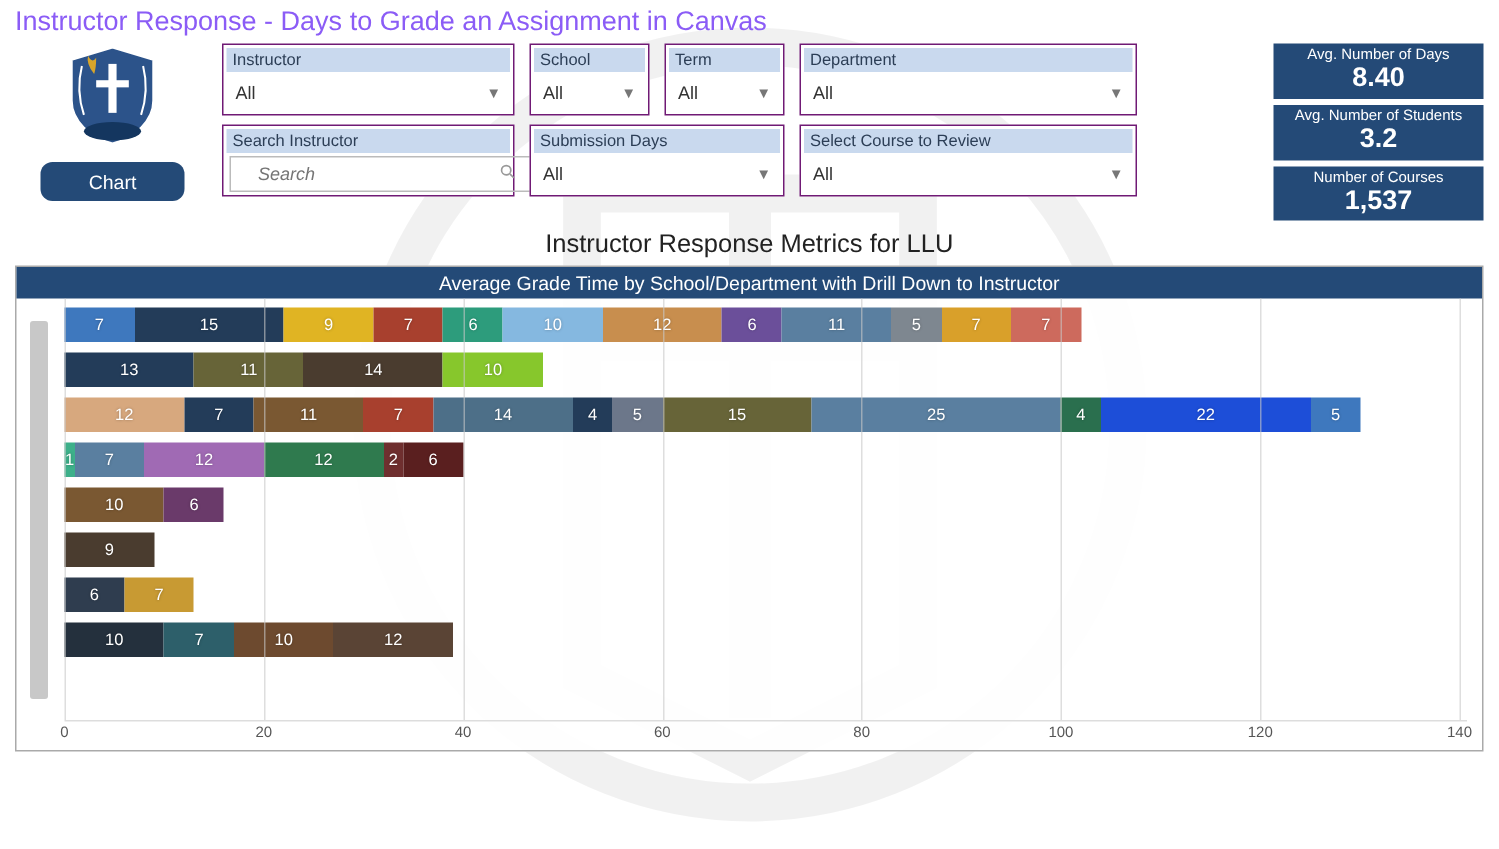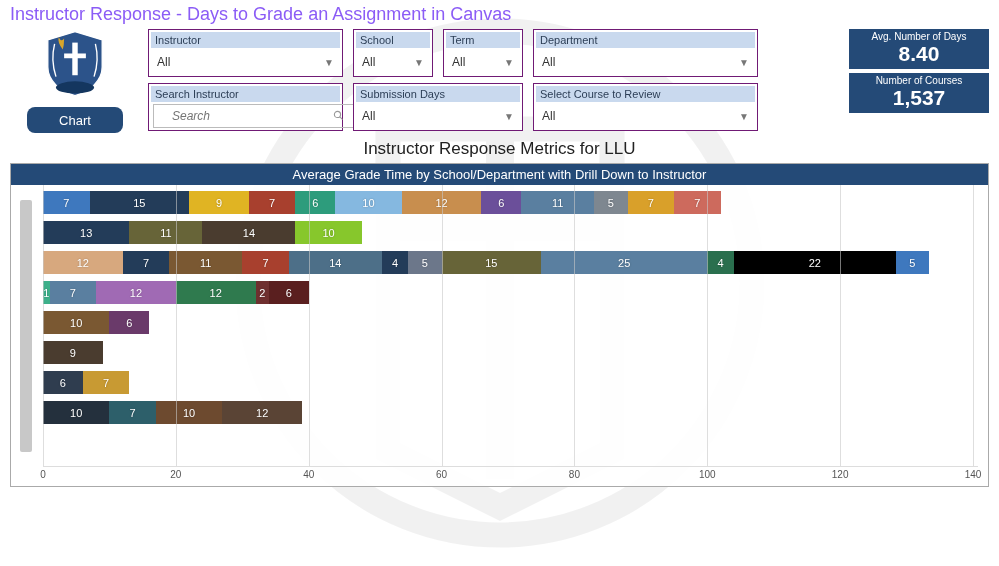--- a/index.html
+++ b/index.html
@@ -122,21 +122,21 @@
       flex-direction: column;
       gap: 4px;
     }
     .stat {
       background: #244a77;
       color: #fff;
       text-align: center;
       padding: 2px 4px 4px 4px;
     }
     .stat .s-label { font-size: 10px; font-weight: 400; }
-    .stat .s-val   { font-size: 21px; font-weight: 600; line-height: 1.1; }
+    .stat .s-val   { font-size: 18px; font-weight: 600; line-height: 1.1; }
     .stat.small .s-val { font-size: 18px; }
 
     .section-title {
       text-align: center;
       font-size: 17px;
       color: #222;
       margin: 6px 0 4px 0;
       font-weight: 400;
     }
 
@@ -307,20 +307,24 @@
               <span class="chev">▼</span>
             </div>
         </div>
       </div>
     </div>
 
     <div class="stat-cards">
       <div class="stat">
         <div class="s-label">Avg. Number of Days</div>
         <div class="s-val">8.40</div>
+      </div>
+      <div class="stat small">
+        <div class="s-label">Avg. Number of Students</div>
+        <div class="s-val">3.2</div>
       </div>
       <div class="stat">
         <div class="s-label">Number of Courses</div>
         <div class="s-val">1,537</div>
       </div>
     </div>
   </div>
 
   <div class="section-title">Instructor Response Metrics for  LLU</div>
 
@@ -365,21 +369,21 @@
             <div class="seg" style="width: 79.7143px; background: rgb(215, 168, 126);">12</div>
             <div class="seg" style="width: 46.5px; background: rgb(35, 60, 89);">7</div>
             <div class="seg" style="width: 73.0714px; background: rgb(122, 88, 50);">11</div>
             <div class="seg" style="width: 46.5px; background: rgb(168, 64, 46);">7</div>
             <div class="seg" style="width: 93px; background: rgb(77, 111, 136);">14</div>
             <div class="seg" style="width: 26.5714px; background: rgb(35, 60, 89);">4</div>
             <div class="seg" style="width: 33.2143px; background: rgb(108, 119, 138);">5</div>
             <div class="seg" style="width: 99.6429px; background: rgb(103, 100, 56);">15</div>
             <div class="seg" style="width: 166.071px; background: rgb(90, 127, 160);">25</div>
             <div class="seg" style="width: 26.5714px; background: rgb(42, 111, 78);">4</div>
-            <div class="seg" style="width: 162px; background: #000000;">22</div>
+            <div class="seg" style="width: 140px; background: #1d4ed8;">22</div>
             <div class="seg" style="width: 33.2143px; background: rgb(62, 120, 190);">5</div>
           </div>
           <div class="row">
             <div class="seg" style="width: 6.64286px; background: rgb(61, 176, 138);">1</div>
             <div class="seg" style="width: 46.5px; background: rgb(90, 127, 160);">7</div>
             <div class="seg" style="width: 79.7143px; background: rgb(160, 106, 180);">12</div>
             <div class="seg" style="width: 79.7143px; background: rgb(47, 122, 78);">12</div>
             <div class="seg" style="width: 13.2857px; background: rgb(111, 47, 47);">2</div>
             <div class="seg" style="width: 39.8571px; background: rgb(90, 31, 31);">6</div>
           </div>

